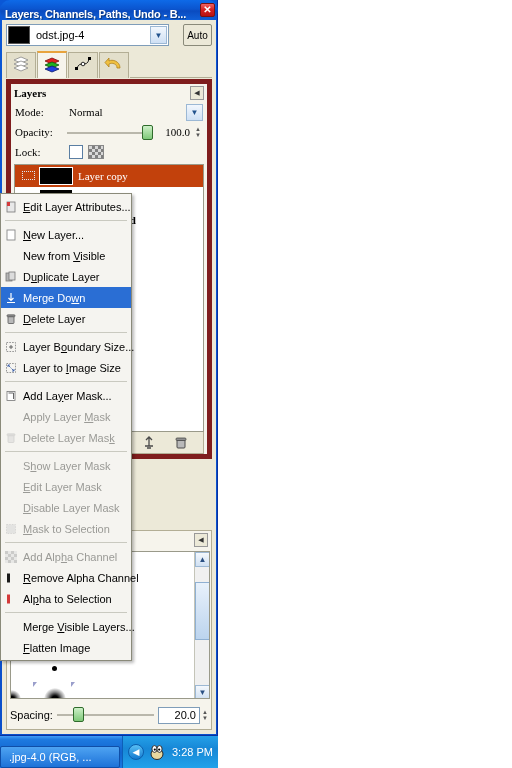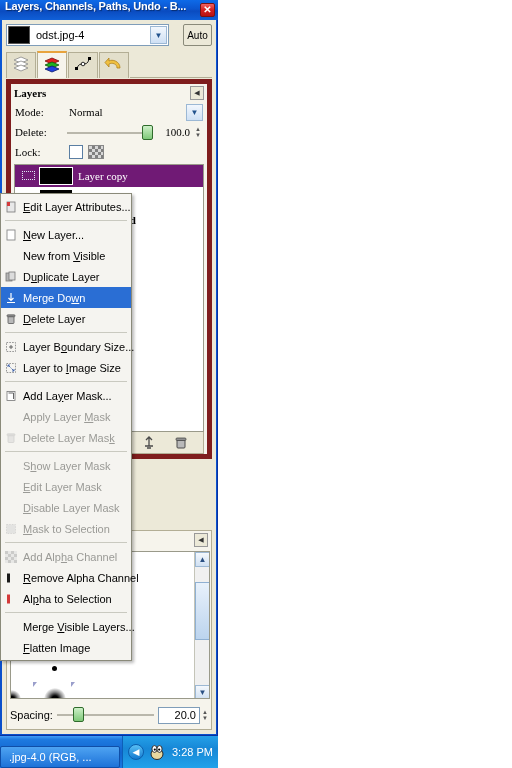--- a/index.html
+++ b/index.html
@@ -15,21 +15,21 @@
   
   .win {
     position: absolute; left: 0; top: 0; width: 218px; height: 736px;
     background: linear-gradient(180deg,#0a57d6 0%,#0a4fca 100%);
     border: 1px solid #0831a0;
     border-top: 0; border-left: 0;
   }
   .titlebar {
     position: absolute; left: 0; top: 0; width: 218px; height: 20px;
     background: linear-gradient(180deg,#0e6ae8 0%,#0b55cf 45%,#0a4bc0 55%,#1060d8 100%);
-    display: flex; align-items: flex-start;
+    display: flex; align-items: flex-end; border-radius: 10px;
   }
   .title-text {
     color: #ffffff; font-size: 11px; font-weight: bold;
     padding-left: 5px; white-space: nowrap; letter-spacing: -0.2px;
     text-shadow: 1px 1px 1px rgba(0,0,0,.45);
     overflow: hidden;
   }
   .close-btn {
     position: absolute; right: 3px; top: 3px; width: 15px; height: 14px;
     background: linear-gradient(180deg,#f06262 0%,#d42020 50%,#b71212 100%);
@@ -143,21 +143,21 @@
 
   
   .layerlist {
     margin: 2px 3px 0 3px; background:#fff; border:1px solid #9a9a8a;
     height: 268px; position: relative; overflow: hidden;
   }
   .layer-item {
     display: flex; align-items: center; height: 22px; padding: 0 2px;
     border-bottom: 1px solid transparent; font-size: 11px;
   }
-  .layer-item.sel { background: #701a75; color: #fff; }
+  .layer-item.sel { background: #c2410c; color: #fff; }
   .eye-cell { width: 22px; height: 18px; display:flex; align-items:center; justify-content:center; }
   .eye { width: 13px; height: 9px; border: 1px dotted #dfe7f5; }
   .layer-thumb { width: 34px; height: 18px; background: #000; border: 1px solid #fff; margin-right: 5px;}
   .layer-name { white-space: nowrap; }
   .layer-name.bold { font-weight: bold; }
 
   .layerbtns {
     height: 22px; margin: 0 3px; display: flex; align-items: center;
     justify-content: flex-end; gap: 16px; padding-right: 14px;
     background: #ece9d8; border: 1px solid #b3ae95; border-top: none;
@@ -333,21 +333,21 @@
 
         <div class="row">
           <div class="row-label">Mode:</div>
           <div class="mode-box">
             <span>Normal</span>
             <span class="mode-arrow">▼</span>
           </div>
         </div>
 
         <div class="row">
-          <div class="row-label">Delete:</div>
+          <div class="row-label">Opacity:</div>
           <div class="slider-track">
             <div class="slider-line"></div>
             <div class="slider-knob"></div>
           </div>
           <div class="opacity-val">100.0</div>
           <div class="spin">▲<br>▼</div>
         </div>
 
         <div class="row">
           <div class="row-label">Lock:</div>

